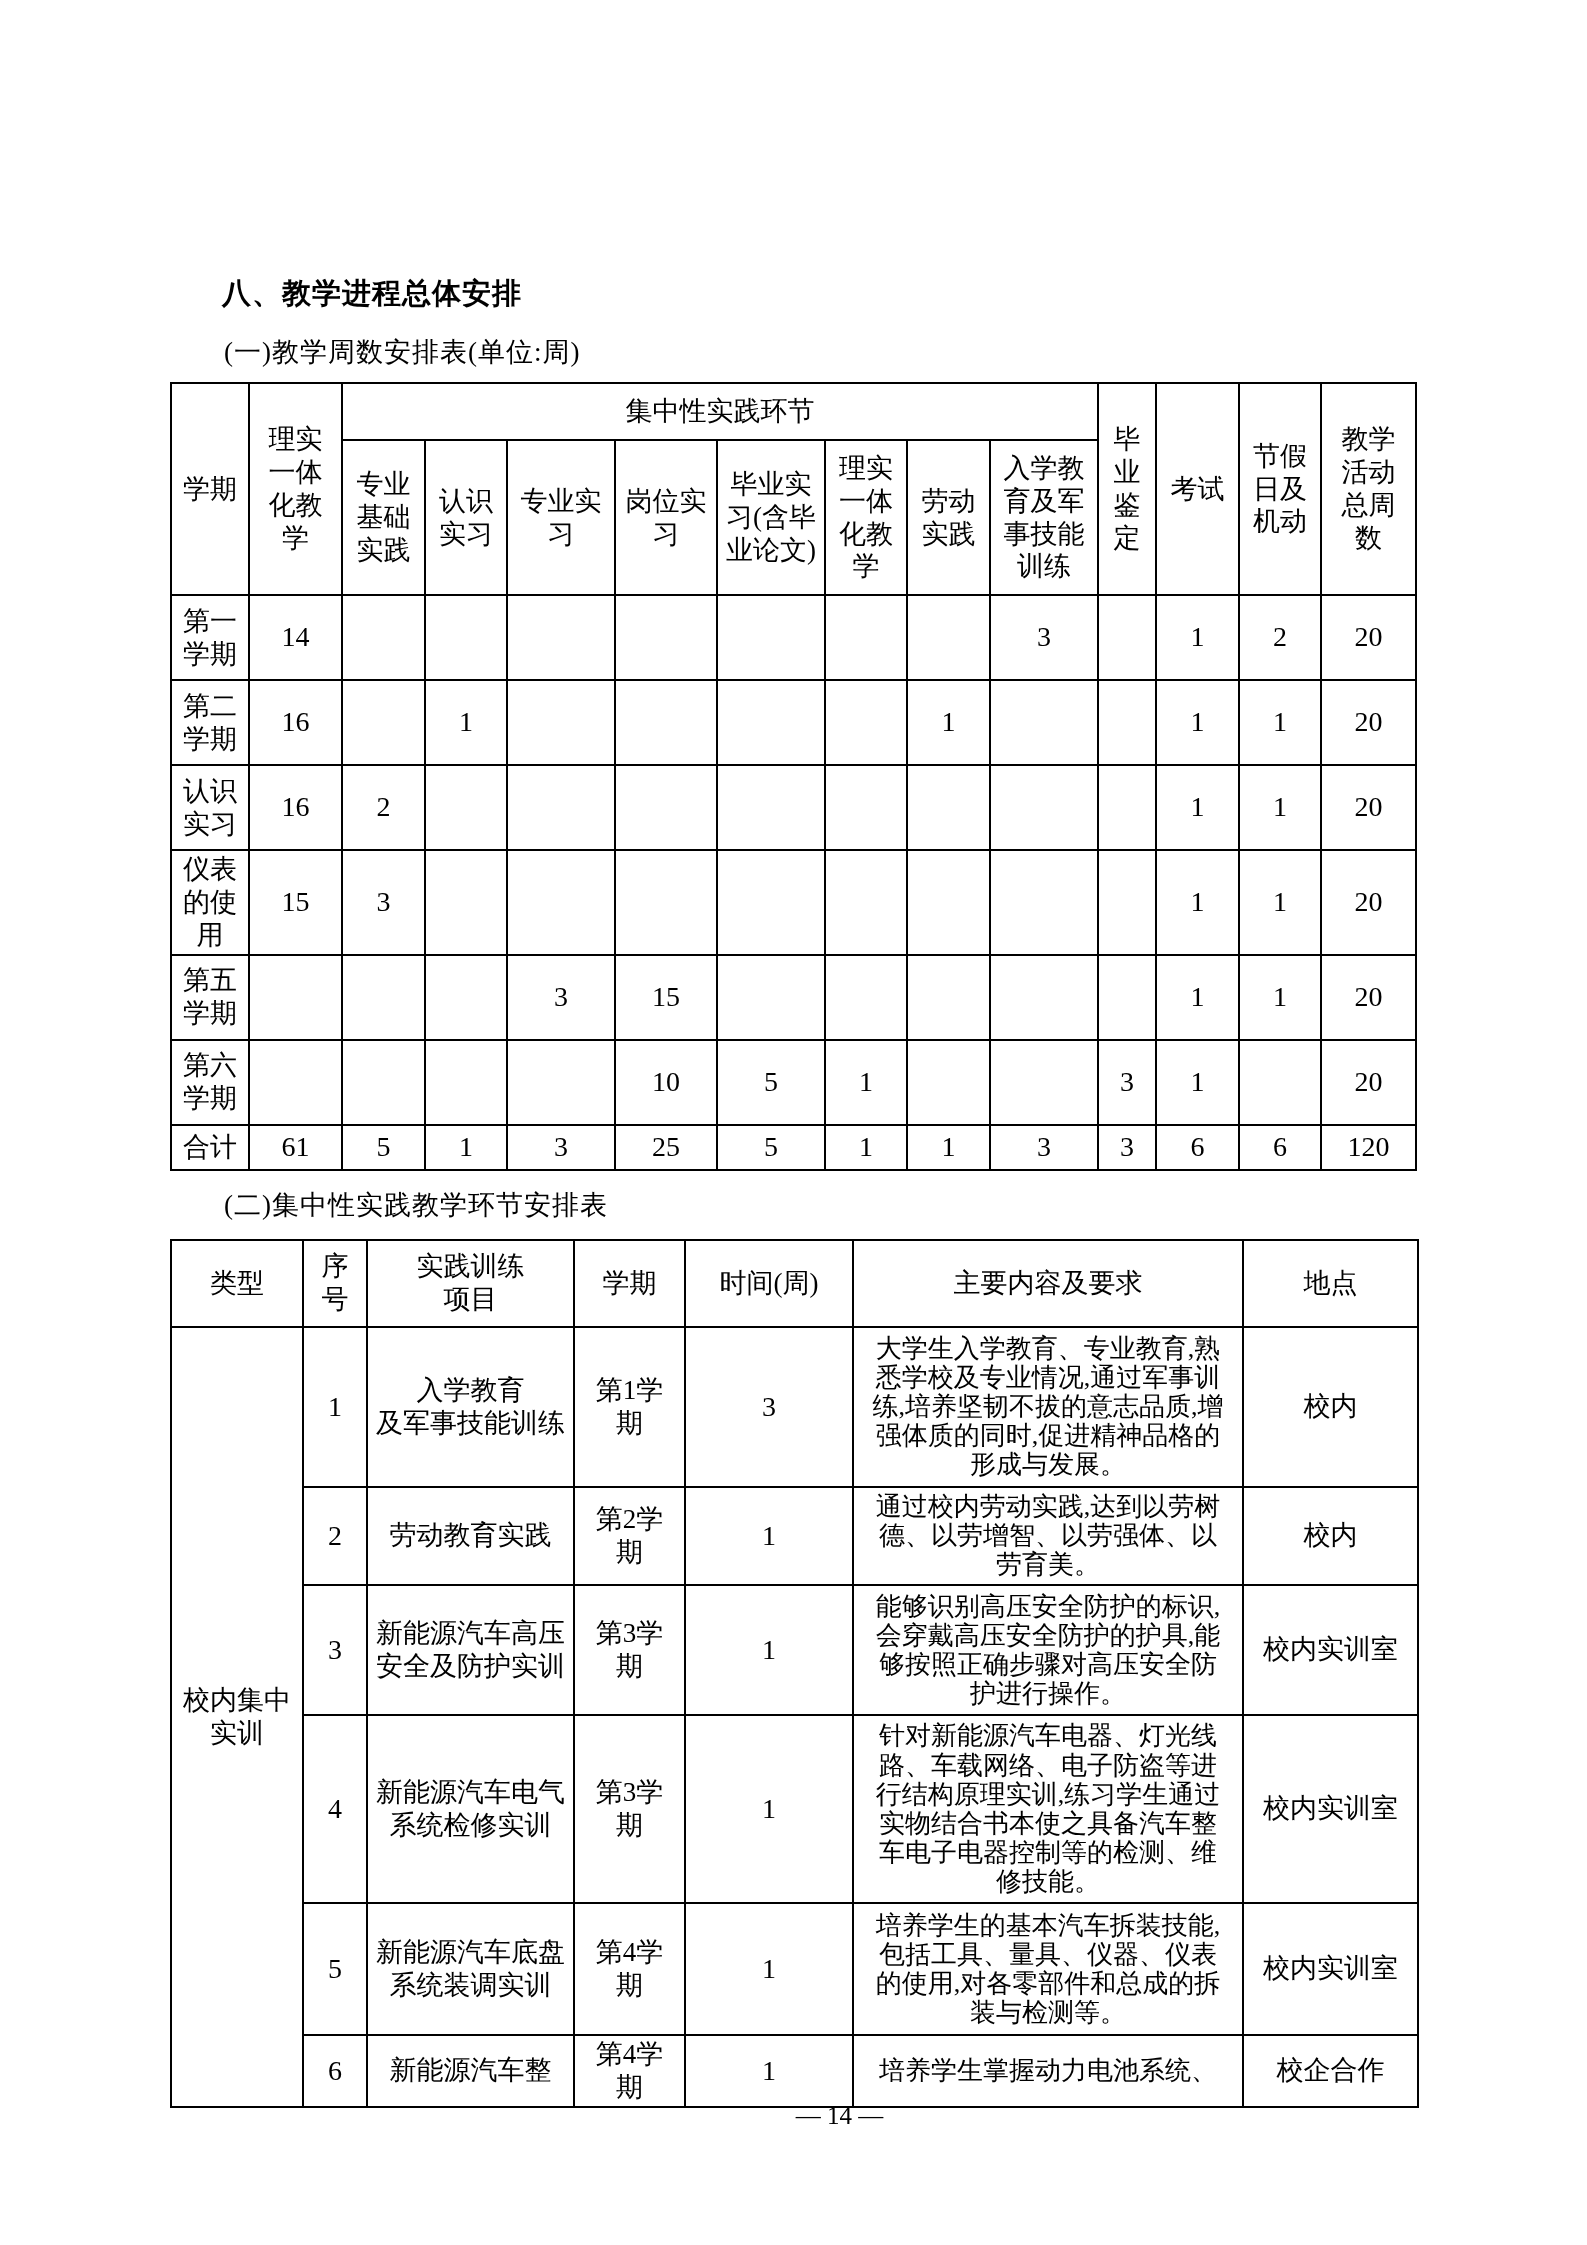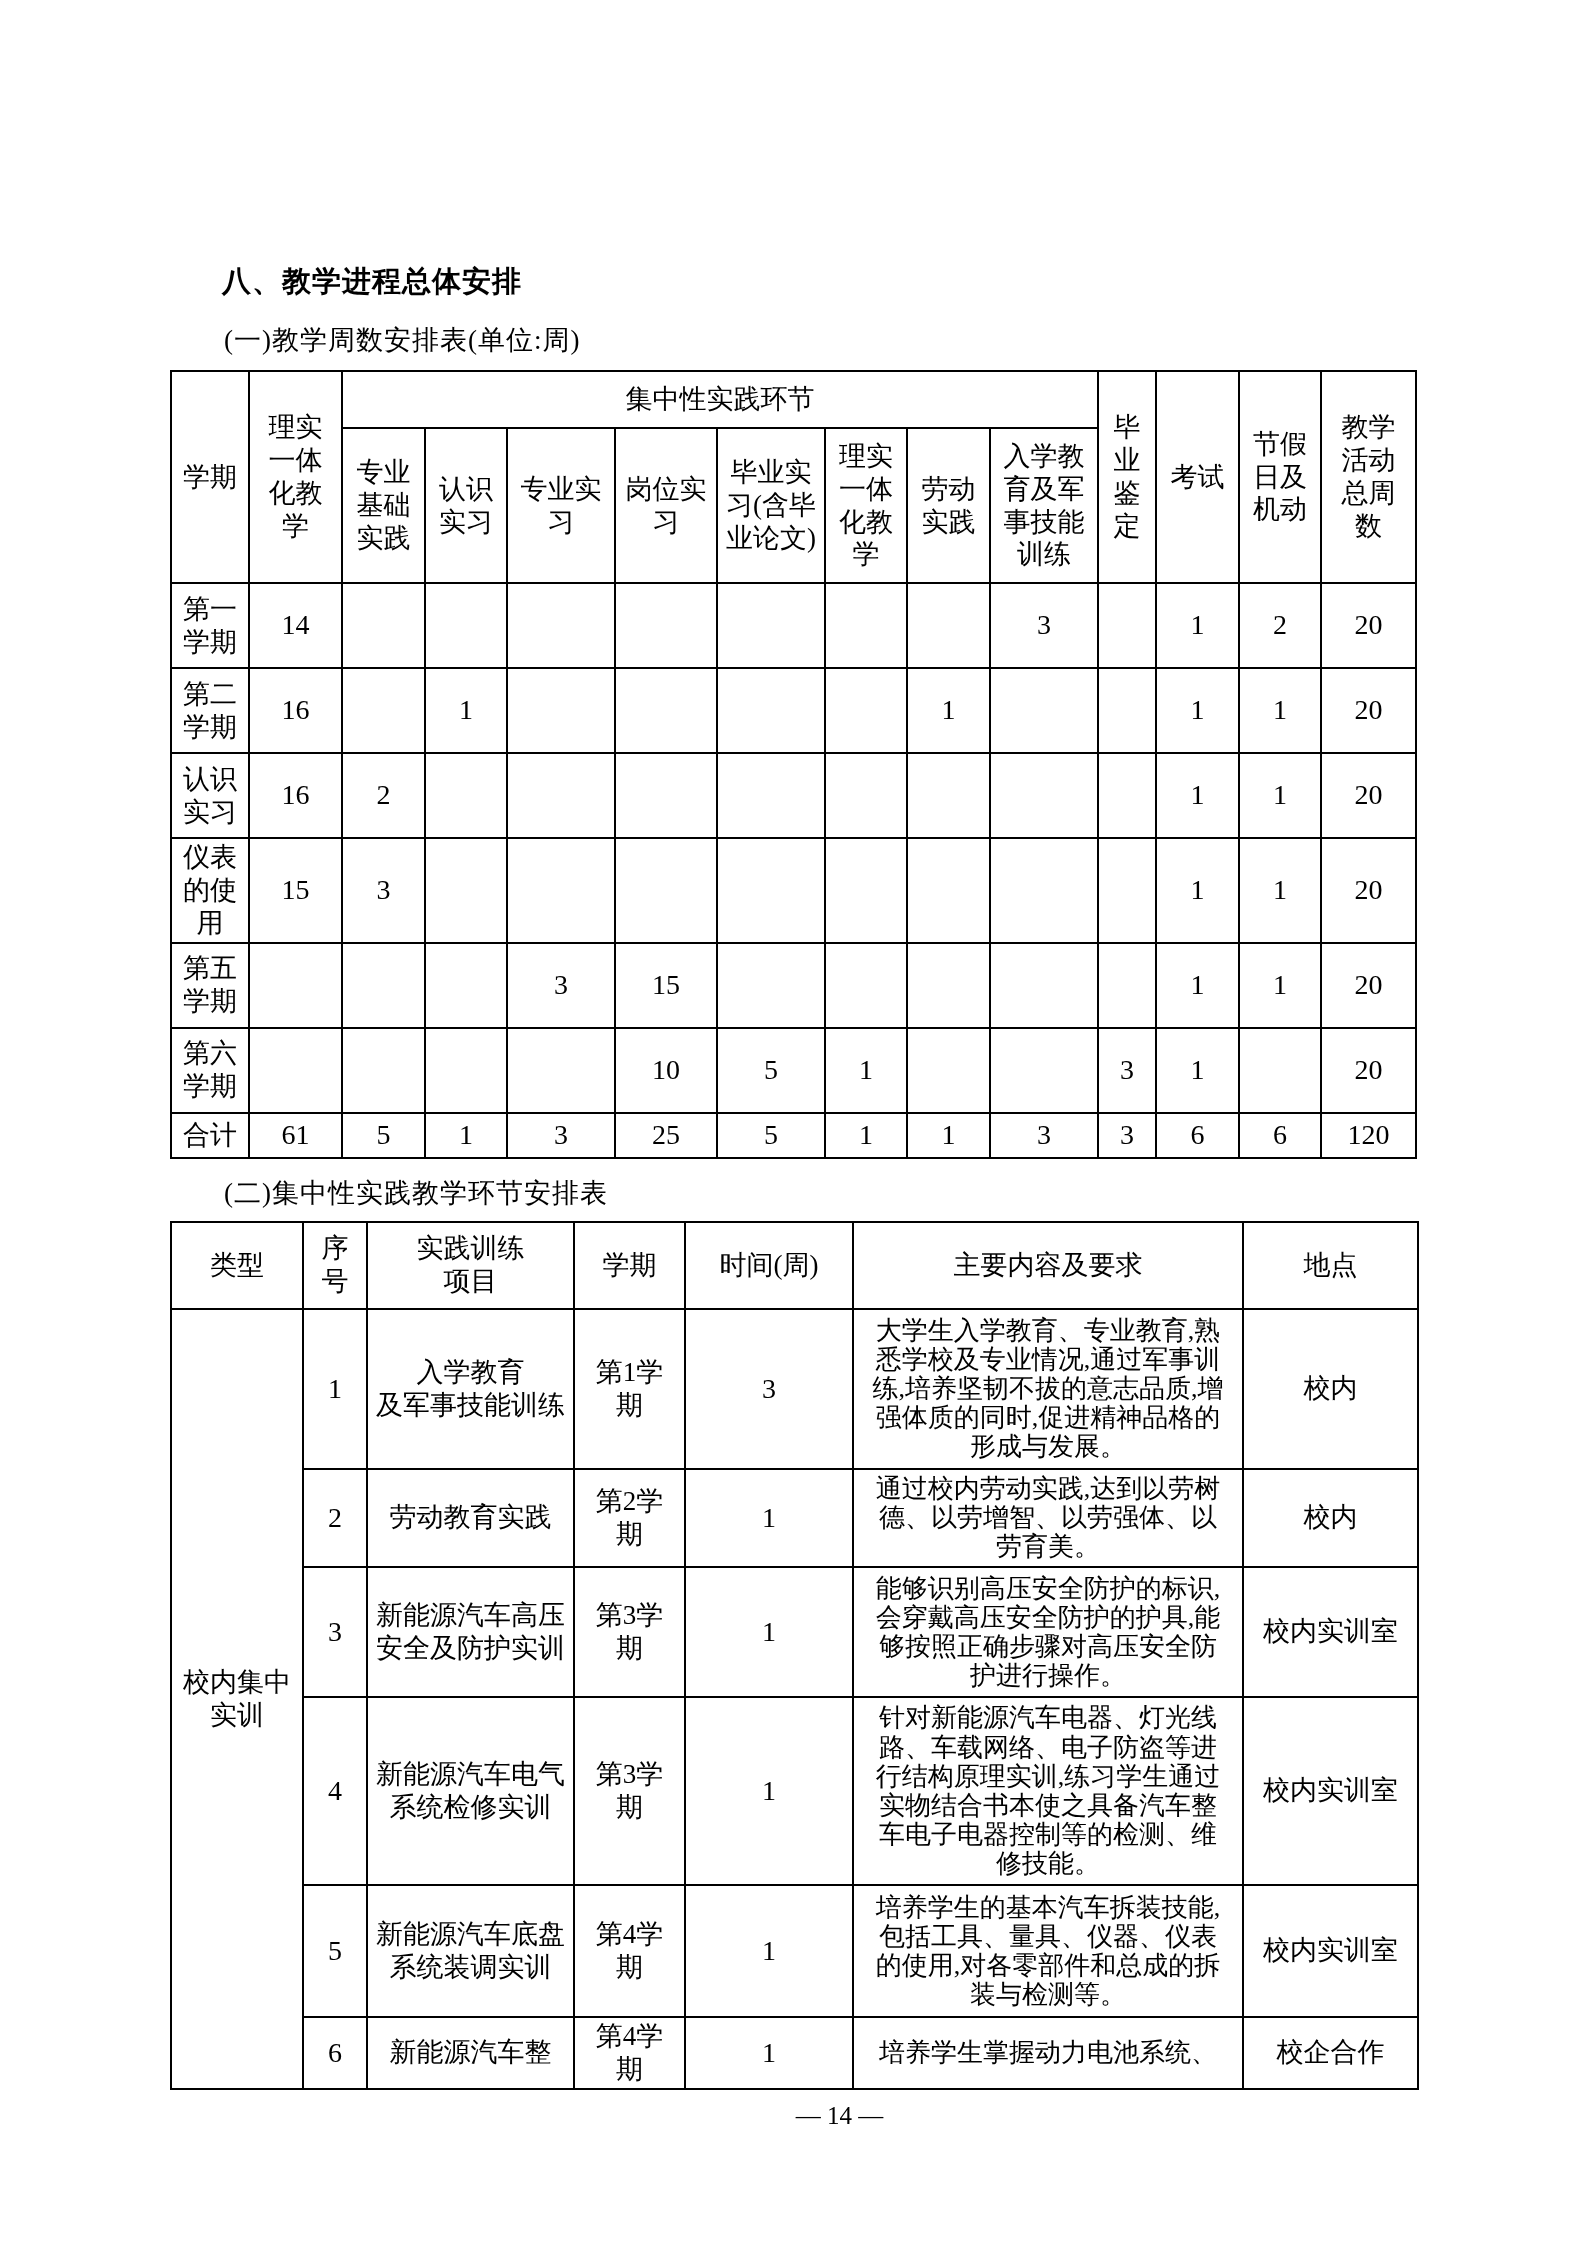--- a/index.html
+++ b/index.html
@@ -9,26 +9,26 @@
     background:#ffffff;
     color:#000;
     font-family:"Liberation Serif", serif;
     box-sizing:border-box;
     padding:262px 170px 0 170px;
     overflow:hidden;
   }
   .heading {
     font-family:"Liberation Sans", sans-serif;
     font-size:29px; font-weight:bold;
-    margin:0 0 0 52px; letter-spacing:1px;
+    margin:12px 0 0 52px; letter-spacing:1px;
   }
   .caption {
     font-size:27px; margin:20px 0 12px 54px; letter-spacing:1px;
   }
-  .caption2 { margin:16px 0 10px 54px; }
+  .caption2 { margin:16px 0 16px 54px; }
   table { border-collapse:collapse; table-layout:fixed; width:1247px; }
   th, td {
     border:2px solid #000;
     text-align:center; vertical-align:middle;
     font-weight:normal;
     padding:2px 8px;
     font-size:27px; line-height:1.22;
     overflow:hidden;
   }
   .t1 .grp-row th { height:51px; }

